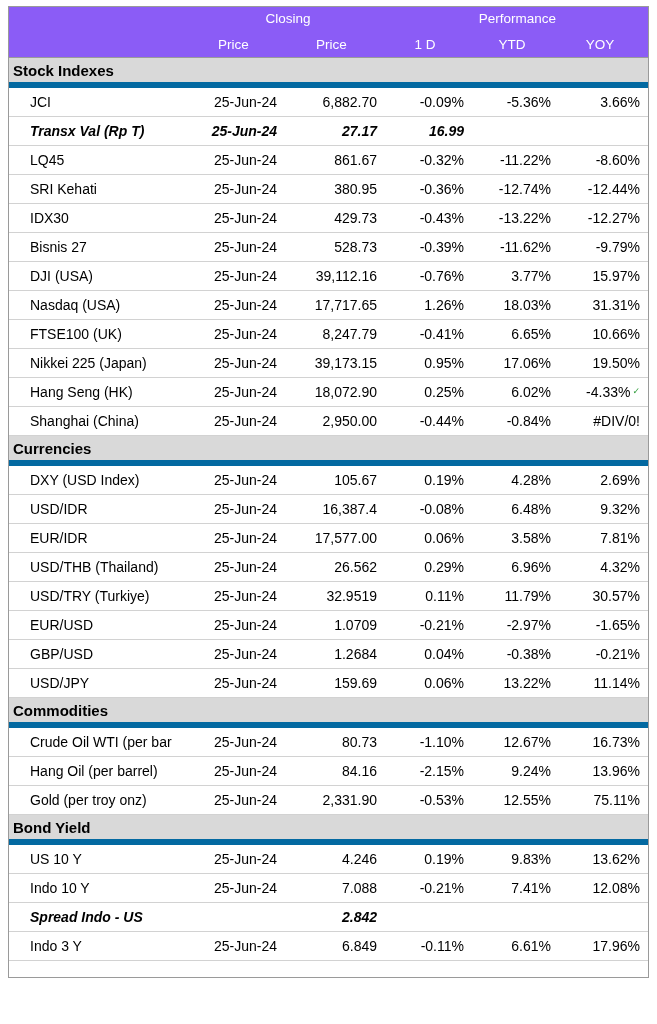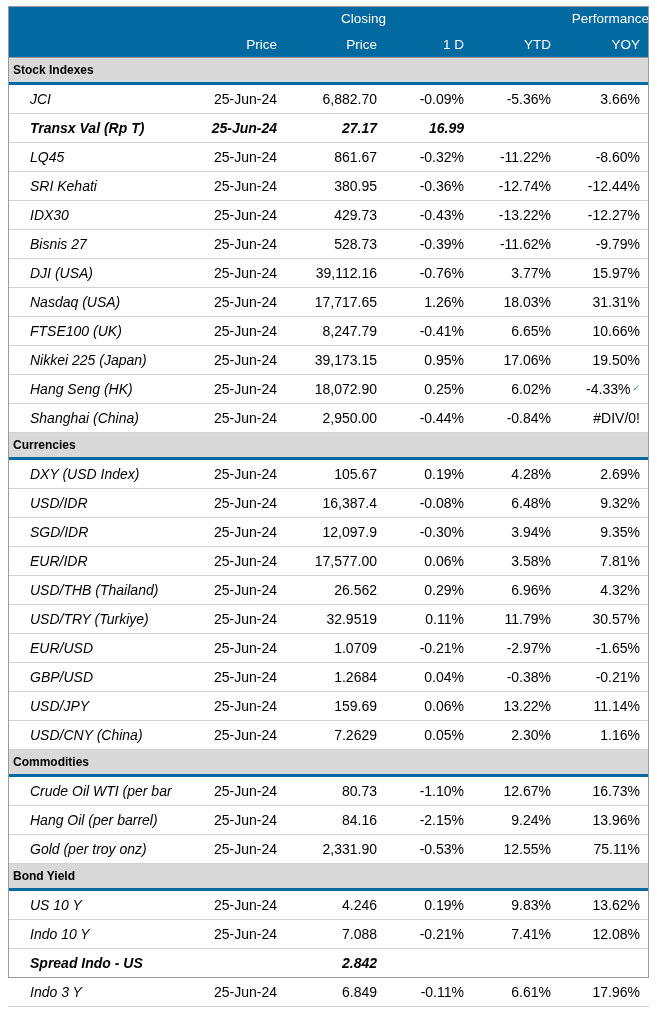--- a/index.html
+++ b/index.html
@@ -34,57 +34,56 @@
   
   col.c-label { width: 182px; }
   col.c-date  { width: 96px; }
   col.c-price { width: 100px; }
   col.c-1d    { width: 87px; }
   col.c-ytd   { width: 87px; }
   col.c-yoy   { width: 89px; }
 
   
   .hdr-row td {
-    background: #0369a1;
+    background: #8b5cf6;
     color: #ffffff;
     height: 24px;
     font-size: 13.5px;
-    text-align: right;
+    text-align: center;
     font-weight: normal;
   }
   .hdr-row.top td { height: 25px; }
   .hdr-row.bottom td { height: 26px; border-bottom: 1px solid #9a9a9a; }
   .hdr-blank { }
   .hdr-closing { }
   .hdr-perf { }
   .hdr-sub { text-align: right; padding-right: 9px !important; margin-top: 8px; }
 
   
   tr.section td {
     background: #d9d9d9;
     height: 24px;
     font-weight: bold;
-    font-size: 12px;
+    font-size: 15px;
     padding-left: 5px !important;
-    border-bottom: 3px solid #0369a1;
+    border-bottom: 6px solid #0369a1;
     border-top: 1px solid #b4b4b4;
   }
 
   
   tr.data td {
     height: 28px;
     border-bottom: 1px solid #d2d2d2;
     font-size: 14px;
     white-space: nowrap;
     overflow: hidden;
   }
   td.label {
     padding-left: 22px !important;
     text-align: left;
-    font-style: italic;
   }
   td.num {
     text-align: right;
     padding-right: 9px !important;
   }
   tr.italic td { font-style: italic; font-weight: bold; }
 
   .tick {
     color: #2e9b3a;
     font-size: 9px;
@@ -244,28 +243,20 @@
         </tr>
         <tr class="data">
           <td class="label">USD/IDR</td>
           <td class="num">25-Jun-24</td>
           <td class="num">16,387.4</td>
           <td class="num">-0.08%</td>
           <td class="num">6.48%</td>
           <td class="num">9.32%</td>
         </tr>
         <tr class="data">
-          <td class="label">SGD/IDR</td>
-          <td class="num">25-Jun-24</td>
-          <td class="num">12,097.9</td>
-          <td class="num">-0.30%</td>
-          <td class="num">3.94%</td>
-          <td class="num">9.35%</td>
-        </tr>
-        <tr class="data">
           <td class="label">EUR/IDR</td>
           <td class="num">25-Jun-24</td>
           <td class="num">17,577.00</td>
           <td class="num">0.06%</td>
           <td class="num">3.58%</td>
           <td class="num">7.81%</td>
         </tr>
         <tr class="data">
           <td class="label">USD/THB (Thailand)</td>
           <td class="num">25-Jun-24</td>
@@ -299,28 +290,20 @@
           <td class="num">-0.21%</td>
         </tr>
         <tr class="data">
           <td class="label">USD/JPY</td>
           <td class="num">25-Jun-24</td>
           <td class="num">159.69</td>
           <td class="num">0.06%</td>
           <td class="num">13.22%</td>
           <td class="num">11.14%</td>
         </tr>
-        <tr class="data">
-          <td class="label">USD/CNY (China)</td>
-          <td class="num">25-Jun-24</td>
-          <td class="num">7.2629</td>
-          <td class="num">0.05%</td>
-          <td class="num">2.30%</td>
-          <td class="num">1.16%</td>
-        </tr>
         <tr class="section">
           <td colspan="6">Commodities</td>
         </tr>
         <tr class="data">
           <td class="label">Crude Oil WTI (per bar</td>
           <td class="num">25-Jun-24</td>
           <td class="num">80.73</td>
           <td class="num">-1.10%</td>
           <td class="num">12.67%</td>
           <td class="num">16.73%</td>

